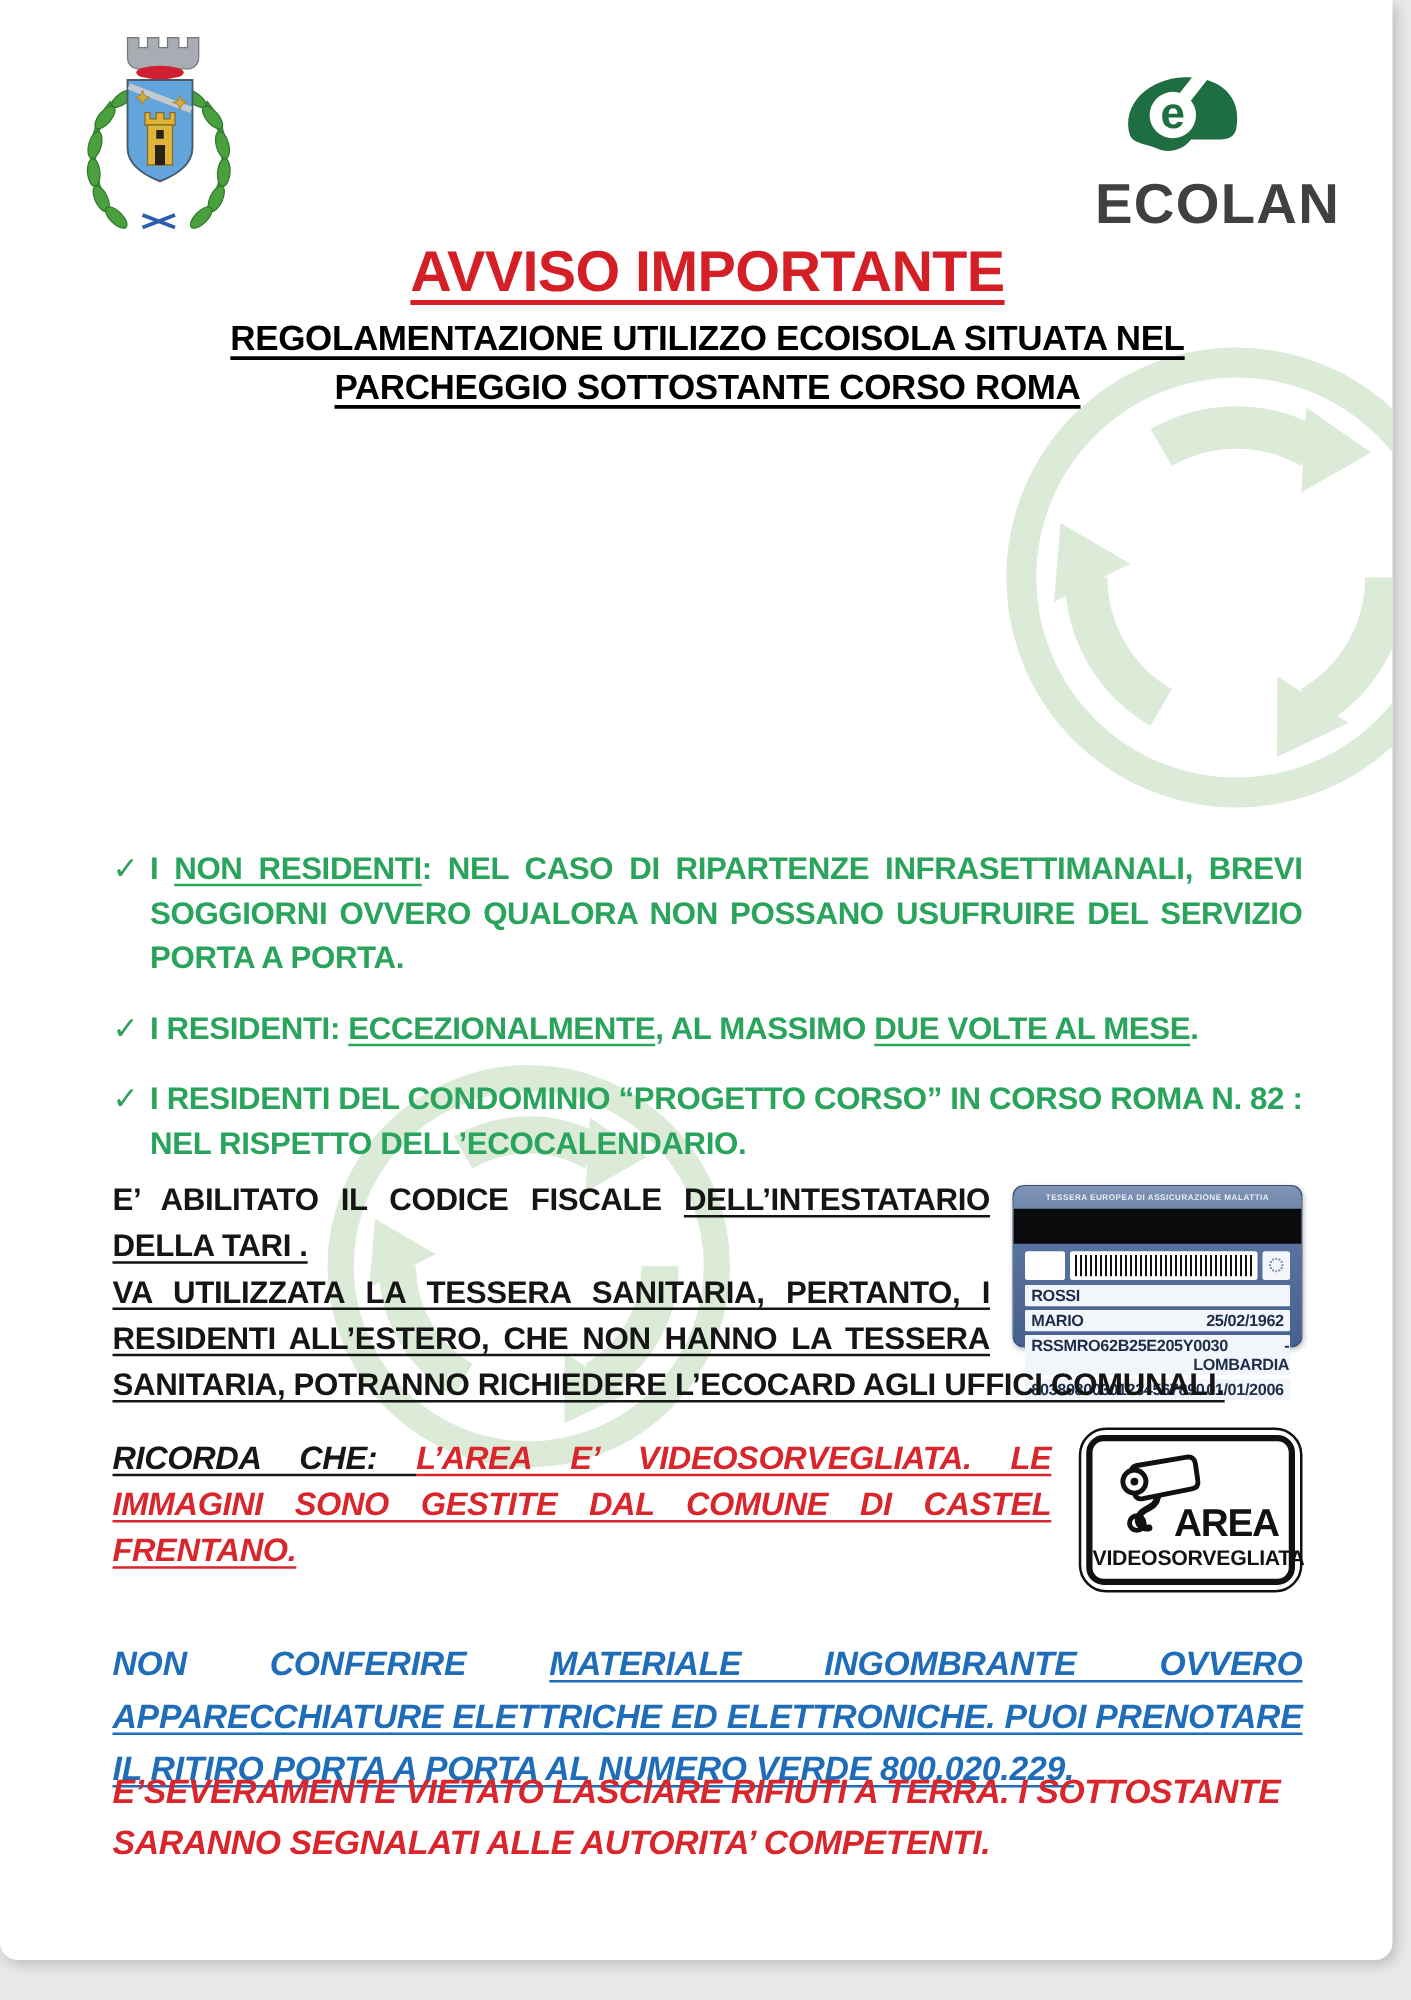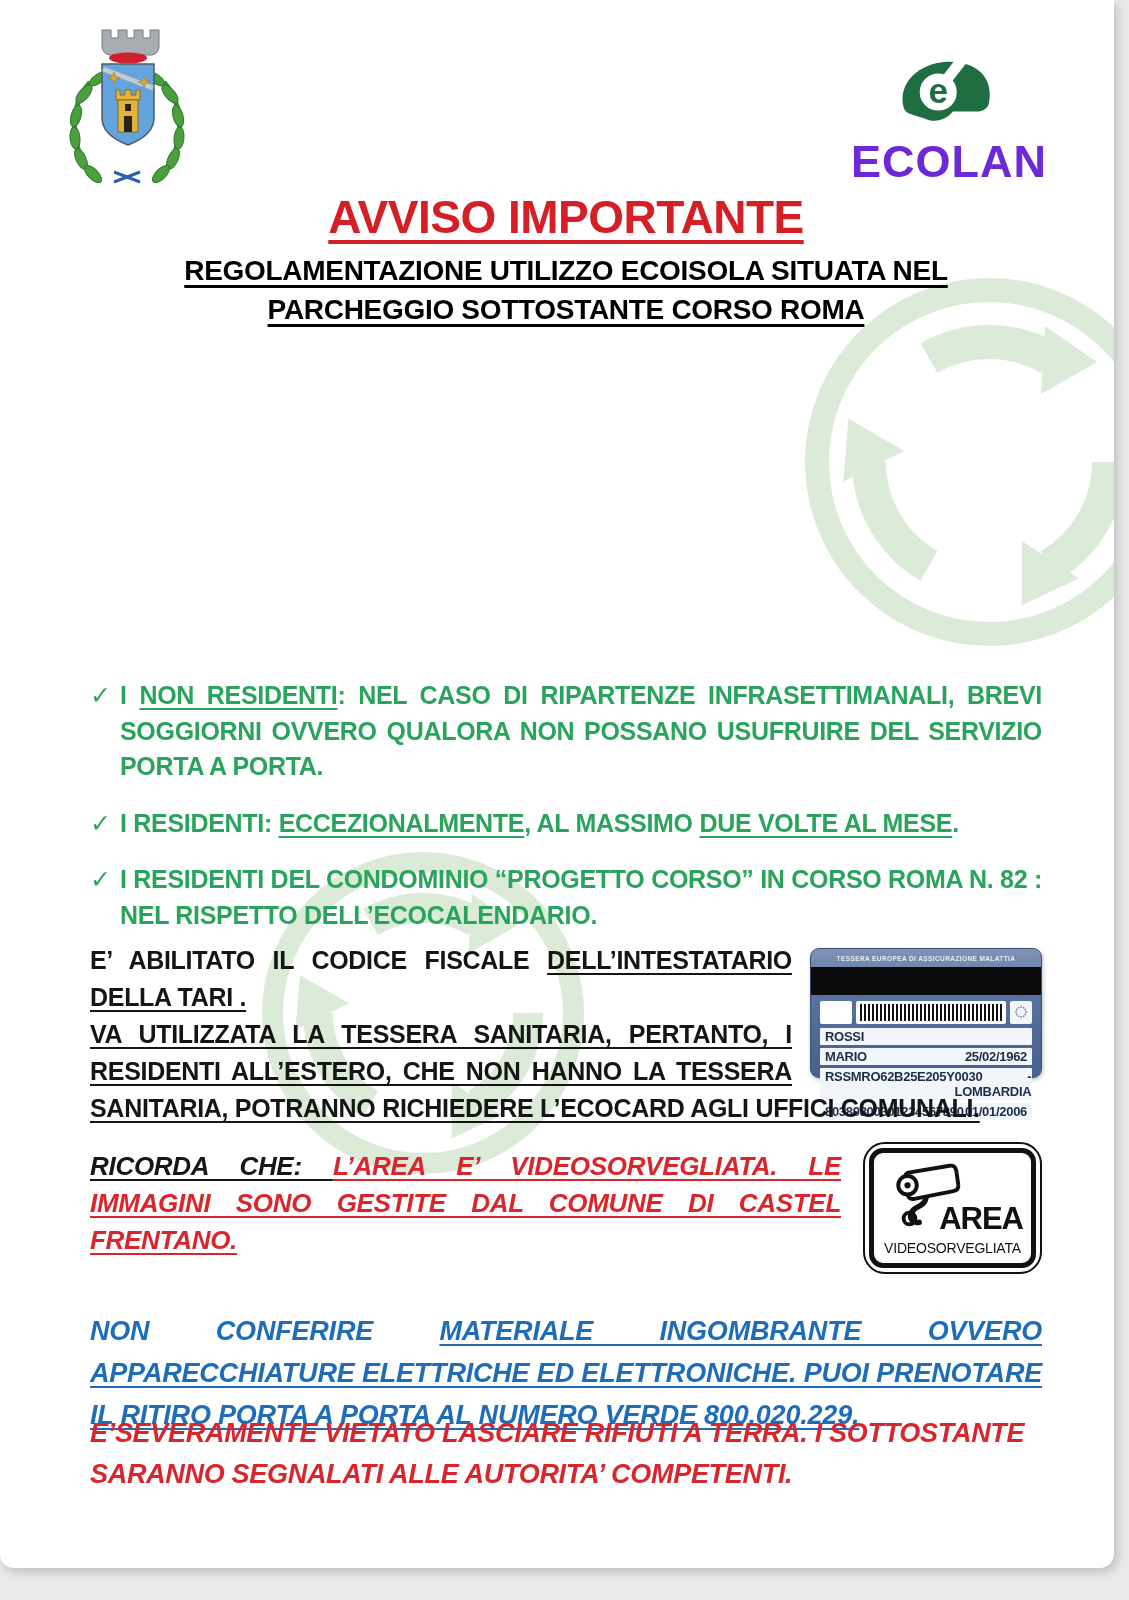--- a/index.html
+++ b/index.html
@@ -14,21 +14,21 @@
     box-shadow:3px 4px 10px rgba(0,0,0,.18);
     overflow:hidden;
   }
   
   .wm{position:absolute;z-index:0;}
   .wm-tr{right:-75px;top:262px;width:400px;height:400px;}
   .wm-mid{left:248px;top:838px;width:350px;height:350px;}
   
   .coat{position:absolute;left:62px;top:24px;width:130px;height:168px;z-index:2;}
   .ecolan{position:absolute;left:826px;top:52px;width:246px;text-align:center;z-index:2;}
-  .ecolan-word{font-size:45px;font-weight:800;color:#6d28d9;letter-spacing:1px;margin-top:-4px;}
+  .ecolan-word{font-size:45px;font-weight:800;color:#404040;letter-spacing:1px;margin-top:-4px;text-align:right;}
   
   .sec{position:absolute;left:90px;width:952px;z-index:1;}
   .center{text-align:center;}
   .title{
     top:190px;
     font-size:46px;font-weight:800;color:#d51f26;letter-spacing:-.5px;
   }
   .title span{text-decoration:underline;text-decoration-thickness:4px;text-underline-offset:7px;}
   .subtitle{
     top:252px;
@@ -63,21 +63,21 @@
   
   .ricorda{top:1148px;font-size:26px;line-height:1.42;font-style:italic;font-weight:800;text-align:justify;letter-spacing:-.3px;color:#161616;}
   .red{color:#d8262c;}
   .cam-sign{
     float:right;width:179px;height:132px;margin:-6px 0 6px 22px;
     border:2px solid #111;border-radius:22px;background:#fff;padding:4px;box-sizing:border-box;
   }
   .cam-inner{border:5px solid #111;border-radius:14px;height:100%;box-sizing:border-box;position:relative;font-style:normal;}
   .cam-svg{position:absolute;left:6px;top:4px;}
   .cam-area{position:absolute;right:8px;top:44px;font-size:31px;font-weight:900;color:#111;letter-spacing:-1px;}
-  .cam-video{position:absolute;bottom:4px;left:0;right:0;text-align:center;font-size:14px;font-weight:400;color:#111;letter-spacing:-.2px;}
+  .cam-video{position:absolute;bottom:4px;left:0;right:0;text-align:center;font-size:17px;font-weight:700;color:#111;letter-spacing:-.2px;}
   
   .bulky{top:1284px;font-size:27px;line-height:1.55;font-style:italic;font-weight:800;color:#1f6cb8;text-align:justify;letter-spacing:-.2px;}
   
   .warning{top:1386px;font-size:27px;line-height:1.5;font-style:italic;font-weight:800;color:#d8262c;text-align:left;letter-spacing:-.3px;}
 </style>
 </head>
 <body>
 
 <div class="page">
 

